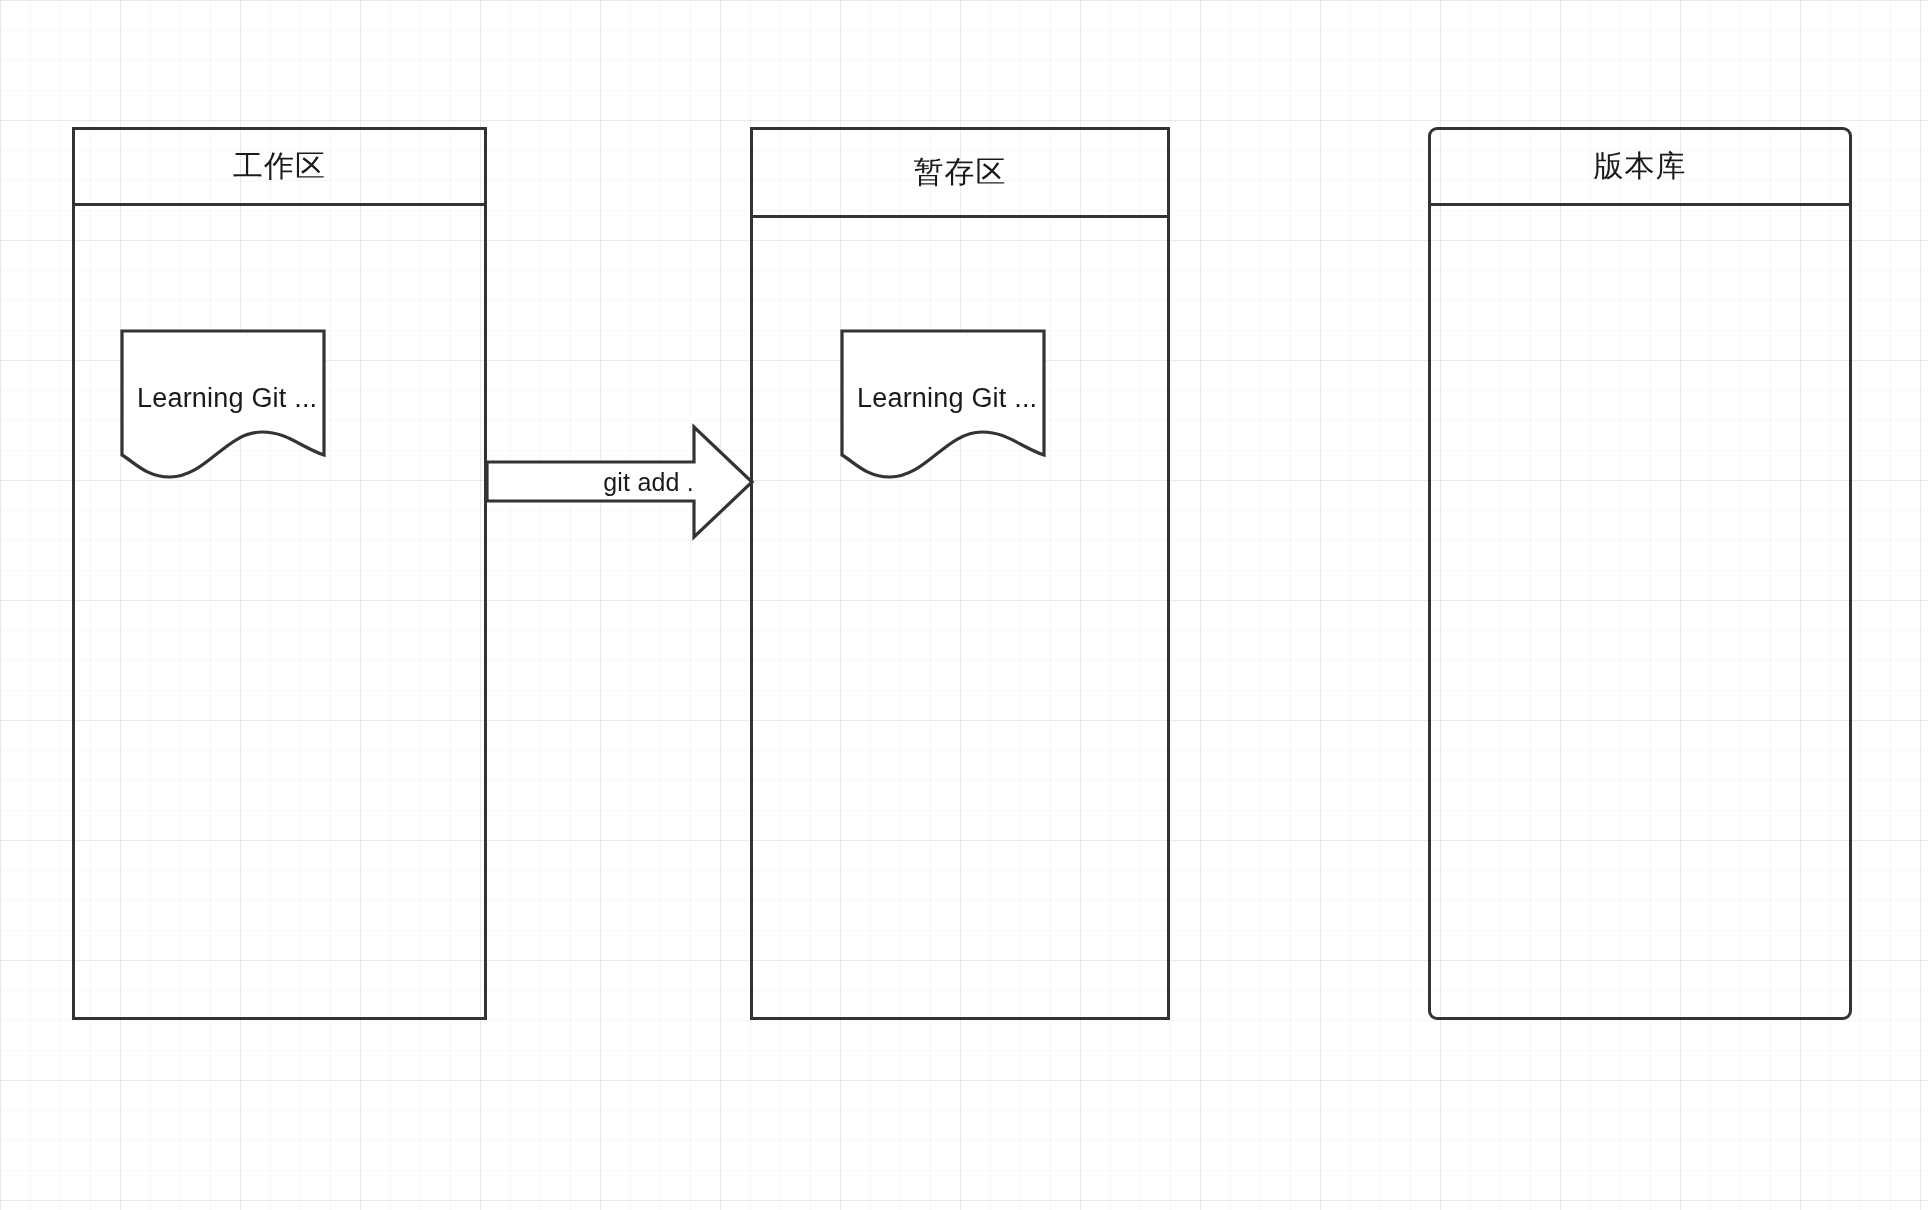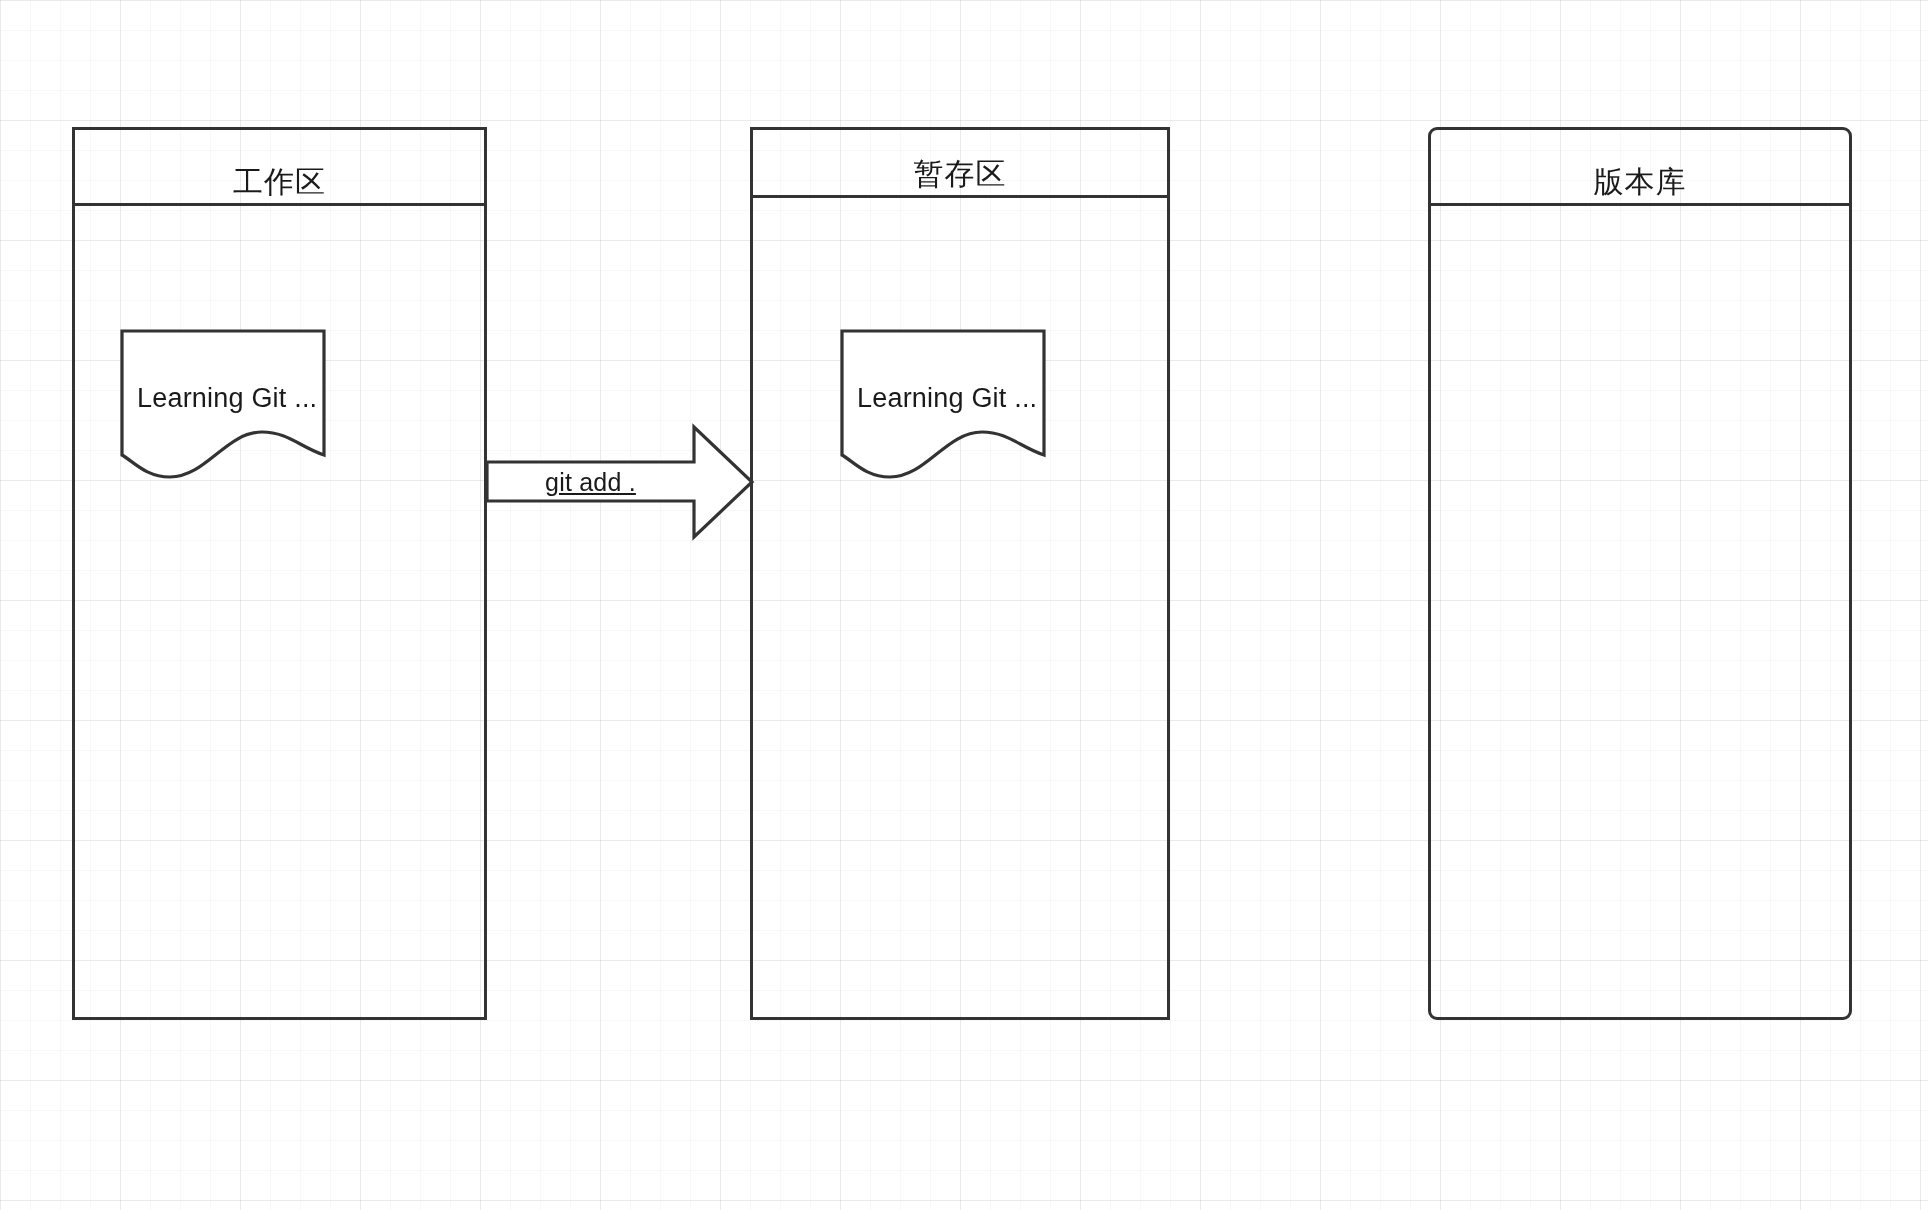--- a/index.html
+++ b/index.html
@@ -39,42 +39,41 @@
     border: 3px solid #333333;
     background: transparent;
   }
   .lane-header {
     position: absolute;
     box-sizing: border-box;
     left: 0;
     top: 0;
     border-bottom: 3px solid #333333;
     display: flex;
-    align-items: flex-end;
+    align-items: center;
     justify-content: center;
     color: #1a1a1a;
     font-size: 30px;
     letter-spacing: 1px;
     white-space: nowrap;
   }
   .doc-label {
     position: absolute;
     color: #1a1a1a;
     font-size: 27px;
     white-space: nowrap;
     letter-spacing: 0.2px;
   }
   .arrow-label {
     position: absolute;
     color: #1a1a1a;
     font-size: 25px;
     white-space: nowrap;
     letter-spacing: 0.2px;
-    text-align: center;
-    text-decoration: underline;
+    text-align: right;
   }
 </style>
 </head>
 <body>
 
 <div id="canvas">
 
   <svg id="svg-layer" viewBox="0 0 1928 1210" xmlns="http://www.w3.org/2000/svg">
 
     <path d="M 122 331 L 324 331 L 324 455 C 300 447 288 432 262 432 C 226 432 206 477 170 477 C 146 477 134 462 122 455 Z" fill="#ffffff" stroke="#333333" stroke-width="3.2" stroke-linejoin="miter" stroke-linecap="round"></path>
@@ -84,21 +83,21 @@
     <path d="M 487 462 L 694 462 L 694 427 L 752 482 L 694 537 L 694 501 L 487 501 Z" fill="#ffffff" stroke="#333333" stroke-width="3.2" stroke-linejoin="miter"></path>
   </svg>
 
   <div class="lane" style="left:72px; top:127px; width:415px; height:893px;">
     <div class="lane-header" style="width:409px; height:76px;">
       <span>工作区</span>
     </div>
   </div>
 
   <div class="lane" style="left:750px; top:127px; width:420px; height:893px;">
-    <div class="lane-header" style="width:414px; height:68px;">
+    <div class="lane-header" style="width:414px; height:88px;">
       <span>暂存区</span>
     </div>
   </div>
 
   <div class="lane" style="left:1428px; top:127px; width:424px; height:893px;border-radius:9px;">
     <div class="lane-header" style="width:418px; height:76px;">
       <span>版本库</span>
     </div>
   </div>
 

